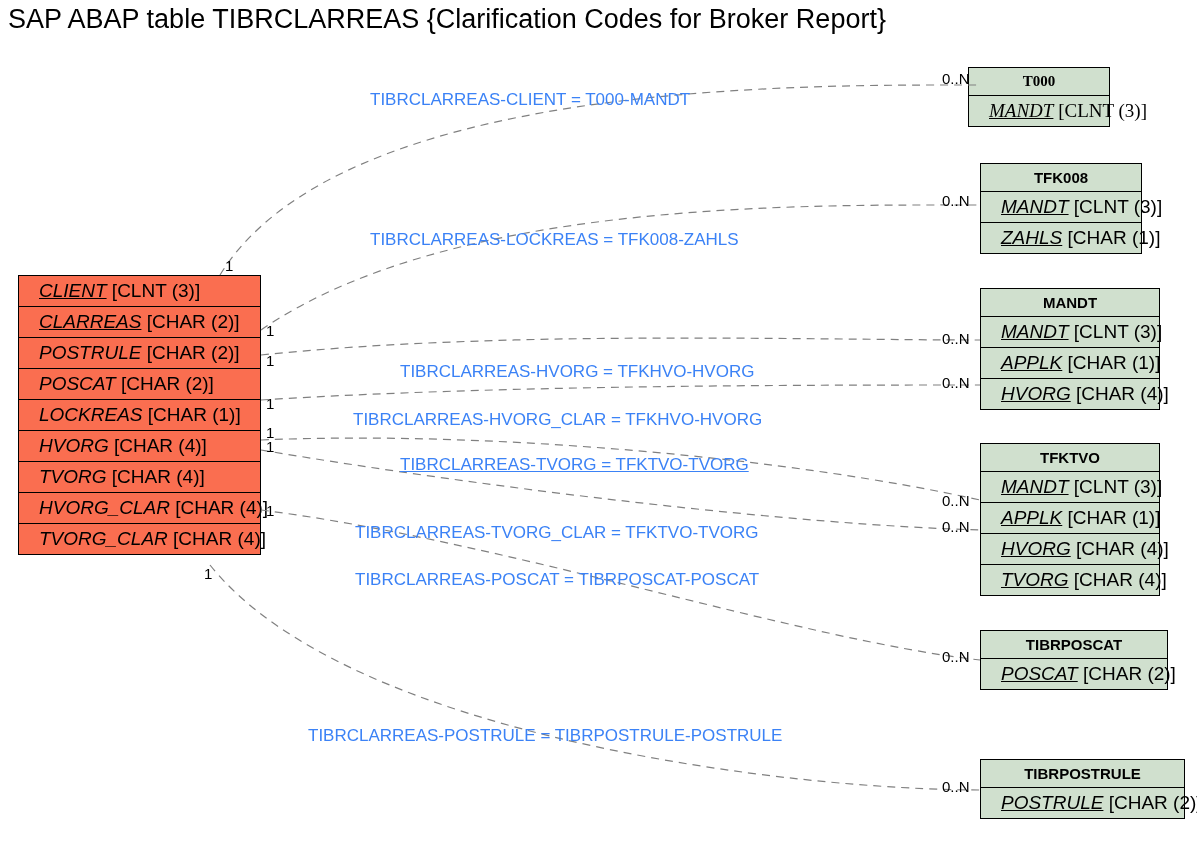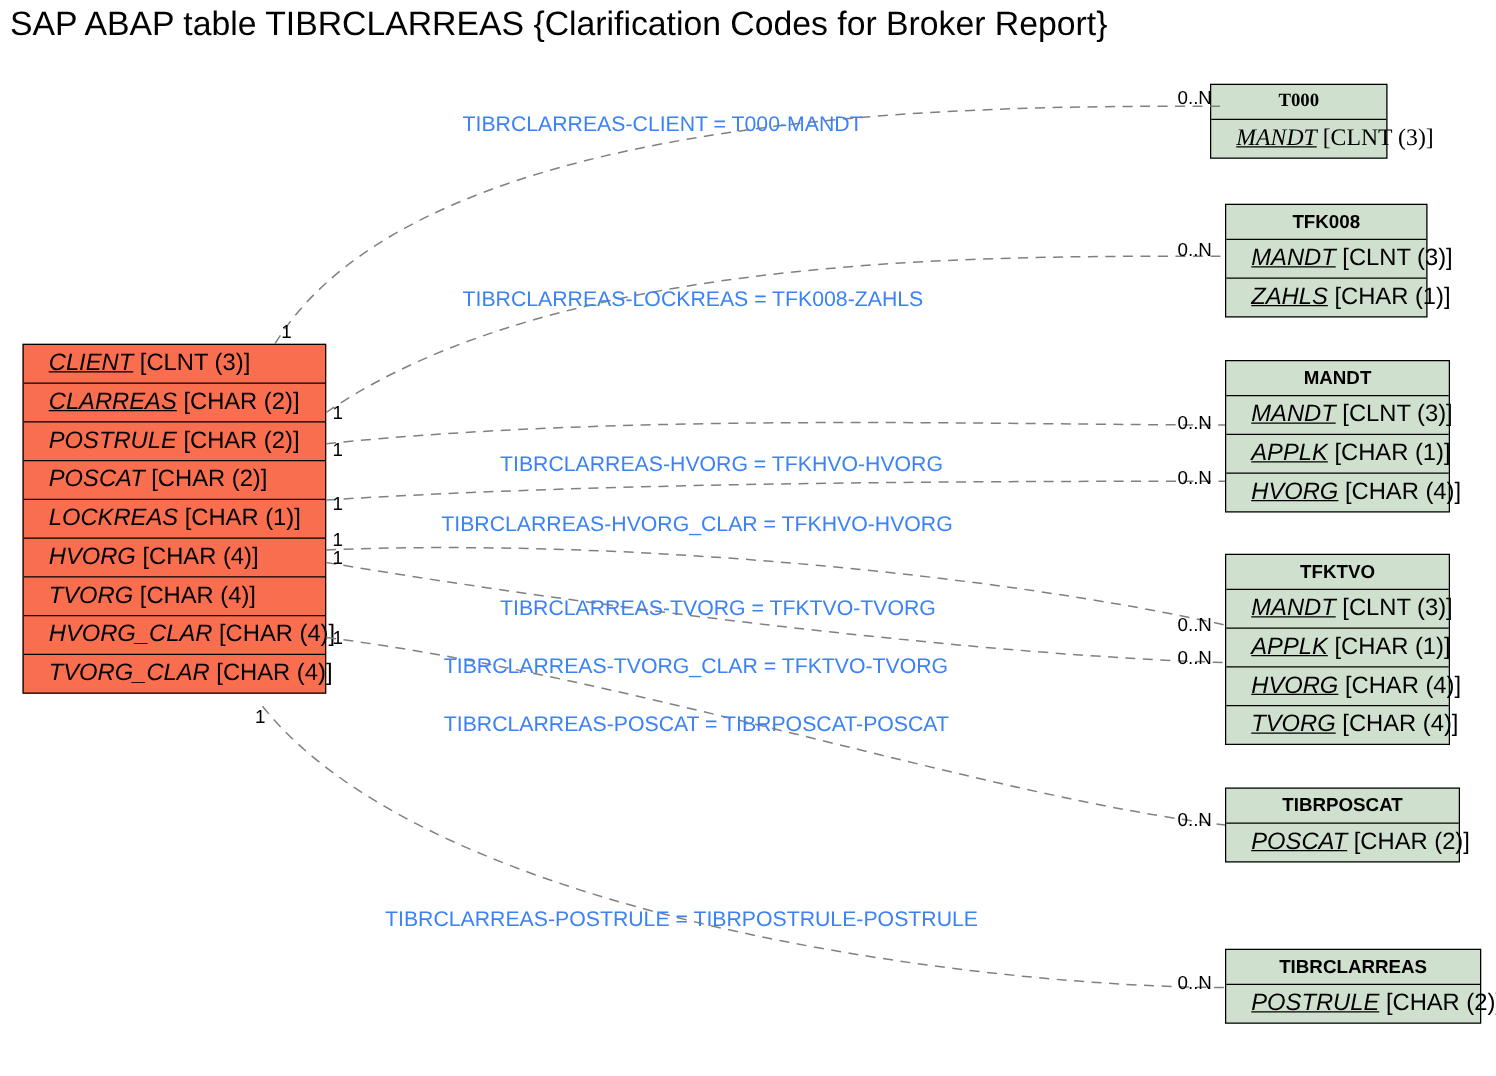--- a/index.html
+++ b/index.html
@@ -110,40 +110,40 @@
   <div class="entity-row"><span class="field-name field-underline">HVORG</span> <span>[CHAR (4)]</span></div>
   <div class="entity-row"><span class="field-name field-underline">TVORG</span> <span>[CHAR (4)]</span></div>
 </div>
 
 <div class="entity ref-entity" style="left:980px; top:630px; width:188px;">
   <div class="entity-header">TIBRPOSCAT</div>
   <div class="entity-row"><span class="field-name field-underline">POSCAT</span> <span>[CHAR (2)]</span></div>
 </div>
 
 <div class="entity ref-entity" style="left:980px; top:759px; width:205px;">
-  <div class="entity-header">TIBRCLARREAS</div>
+  <div class="entity-header">TIBRPOSTRULE</div>
   <div class="entity-row"><span class="field-name field-underline">POSTRULE</span> <span>[CHAR (2)]</span></div>
 </div>
 
 <svg class="connectors">
   <path class="edge" d="M 220 275 C 340 80, 800 85, 980 85"></path>
   <path class="edge" d="M 261 330 C 450 200, 800 205, 980 205"></path>
   <path class="edge" d="M 261 355 C 500 330, 800 340, 980 340"></path>
   <path class="edge" d="M 261 400 C 500 385, 800 385, 980 385"></path>
   <path class="edge" d="M 261 440 C 500 430, 800 460, 980 500"></path>
   <path class="edge" d="M 261 450 C 500 490, 800 525, 980 530"></path>
   <path class="edge" d="M 261 510 C 500 540, 800 640, 980 660"></path>
   <path class="edge" d="M 210 565 C 350 740, 800 790, 980 790"></path>
 </svg>
 
 <div class="edge-label" style="left:370px; top:50px;">TIBRCLARREAS-CLIENT = T000-MANDT</div>
 <div class="edge-label" style="left:370px; top:190px;">TIBRCLARREAS-LOCKREAS = TFK008-ZAHLS</div>
 <div class="edge-label" style="left:400px; top:322px;">TIBRCLARREAS-HVORG = TFKHVO-HVORG</div>
 <div class="edge-label" style="left:353px; top:370px;">TIBRCLARREAS-HVORG_CLAR = TFKHVO-HVORG</div>
-<div class="edge-label" style="left:400px; top:437px;">TIBRCLARREAS-TVORG = TFKTVO-TVORG</div>
+<div class="edge-label" style="left:400px; top:415px;text-decoration:underline;">TIBRCLARREAS-TVORG = TFKTVO-TVORG</div>
 <div class="edge-label" style="left:355px; top:483px;">TIBRCLARREAS-TVORG_CLAR = TFKTVO-TVORG</div>
 <div class="edge-label" style="left:355px; top:530px;">TIBRCLARREAS-POSCAT = TIBRPOSCAT-POSCAT</div>
 <div class="edge-label" style="left:308px; top:686px;text-align:right;">TIBRCLARREAS-POSTRULE = TIBRPOSTRULE-POSTRULE</div>
 
 <div class="card-label" style="left:225px; top:257px;">1</div>
 <div class="card-label" style="left:266px; top:322px;">1</div>
 <div class="card-label" style="left:266px; top:352px;">1</div>
 <div class="card-label" style="left:266px; top:395px;">1</div>
 <div class="card-label" style="left:266px; top:424px;">1</div>
 <div class="card-label" style="left:266px; top:438px;">1</div>

